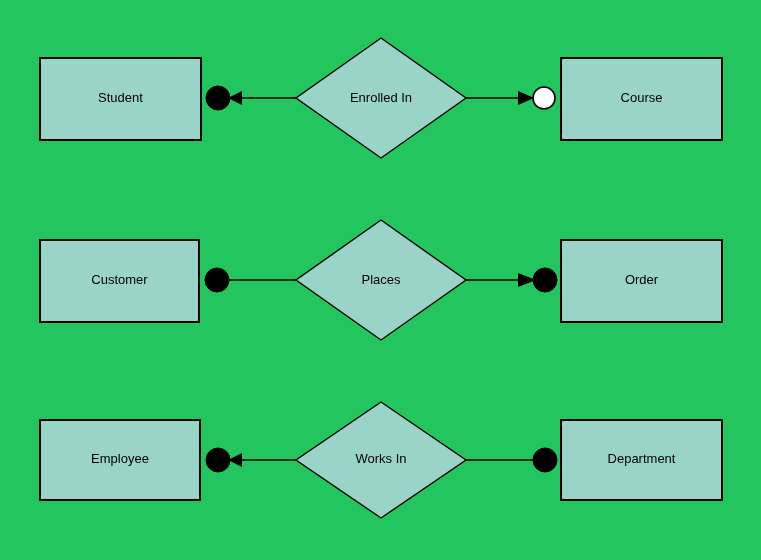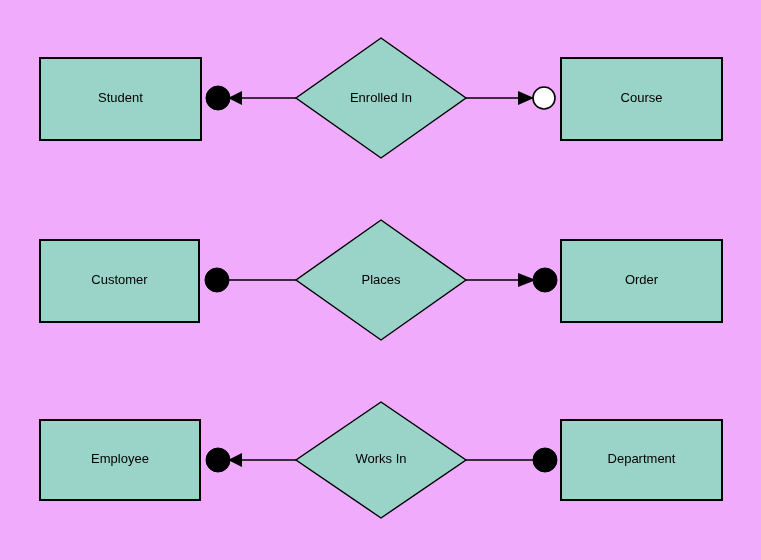--- a/index.html
+++ b/index.html
@@ -10,21 +10,21 @@
   body {
     width: 761px;
     height: 560px;
     font-family: "Liberation Sans", sans-serif;
     overflow: hidden;
   }
   #er-canvas {
     position: relative;
     width: 761px;
     height: 560px;
-    background: #f0abfc;
+    background: #22c55e;
   }
   svg.er-svg {
     position: absolute;
     top: 0;
     left: 0;
     width: 761px;
     height: 560px;
     display: block;
   }
   .entity-rect {

